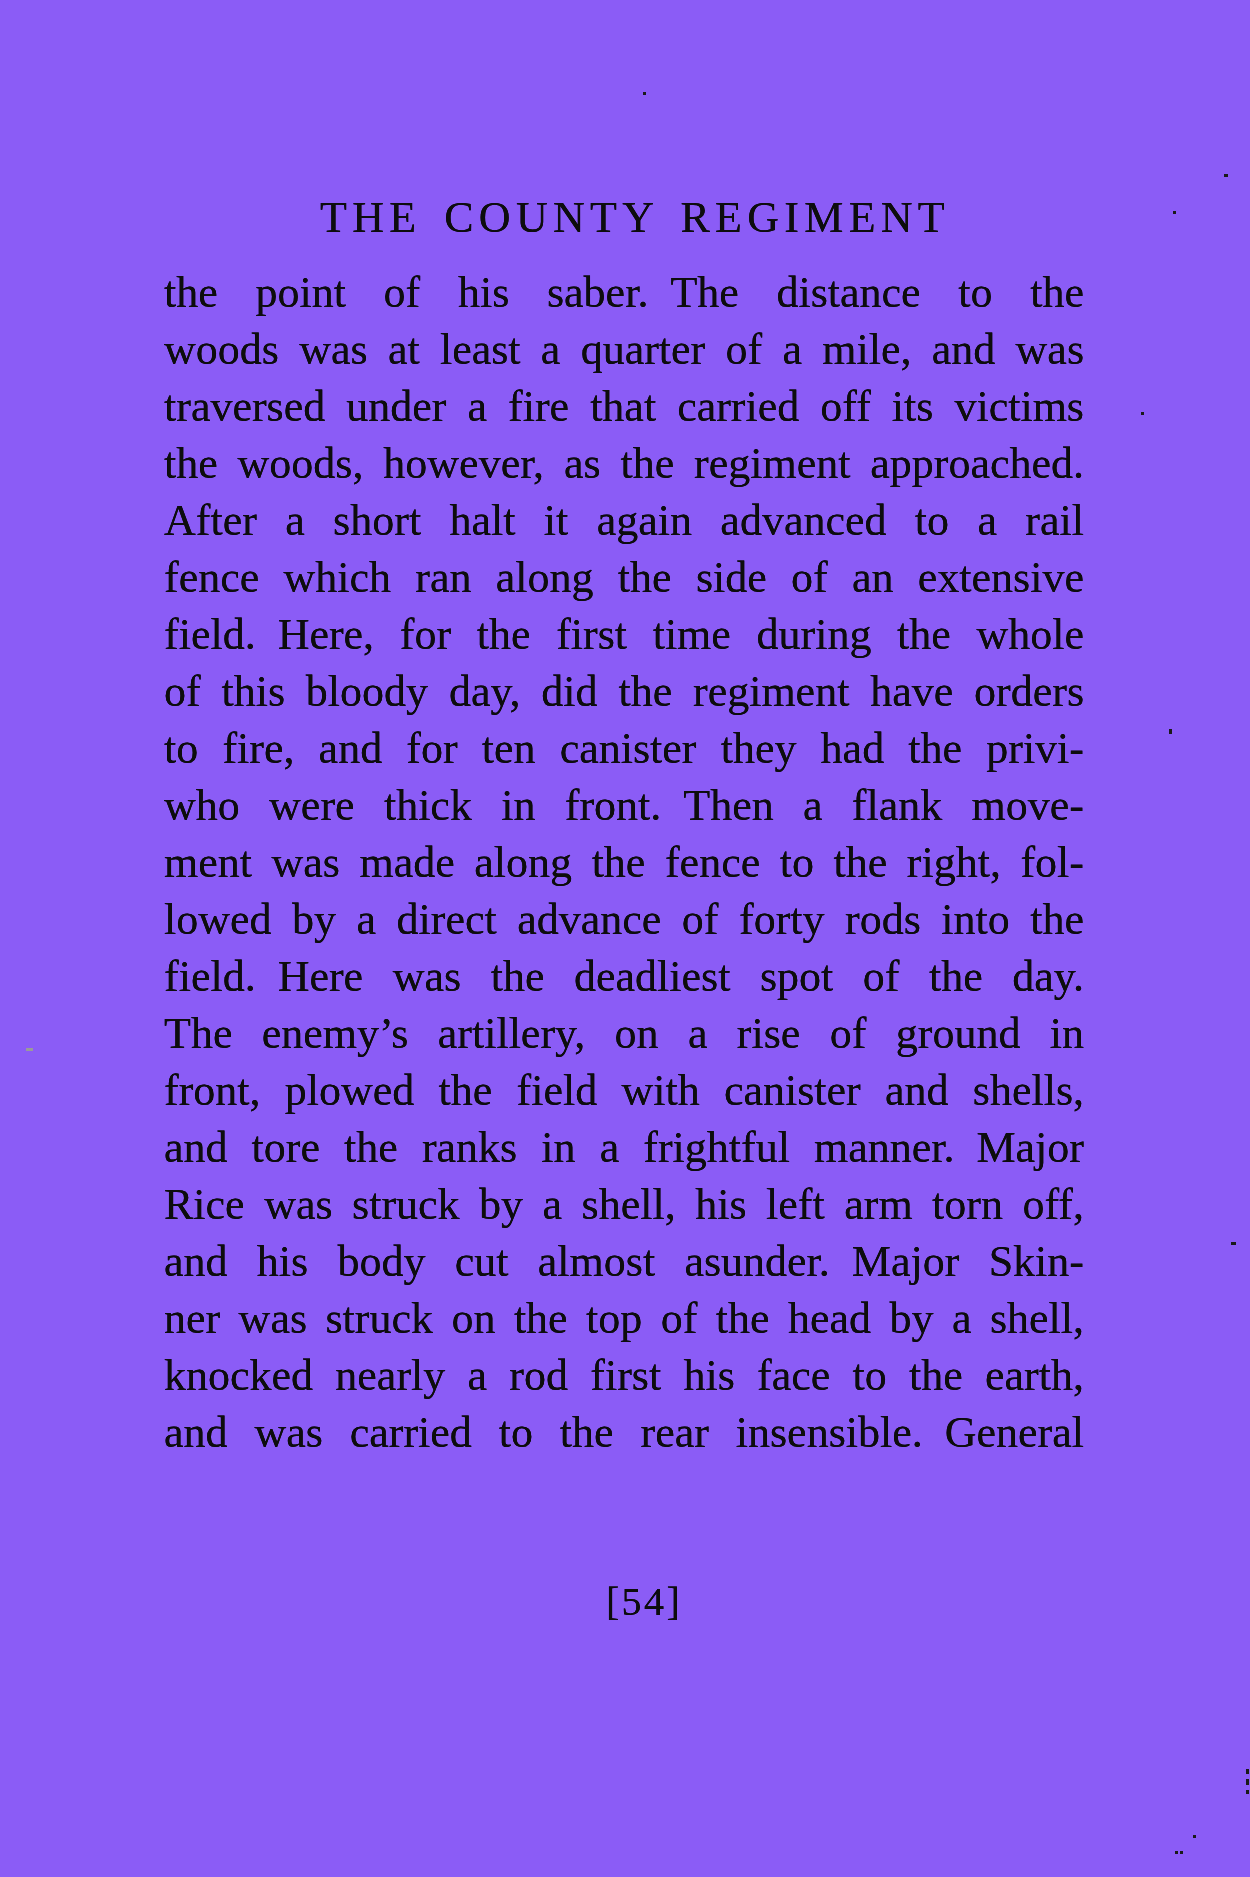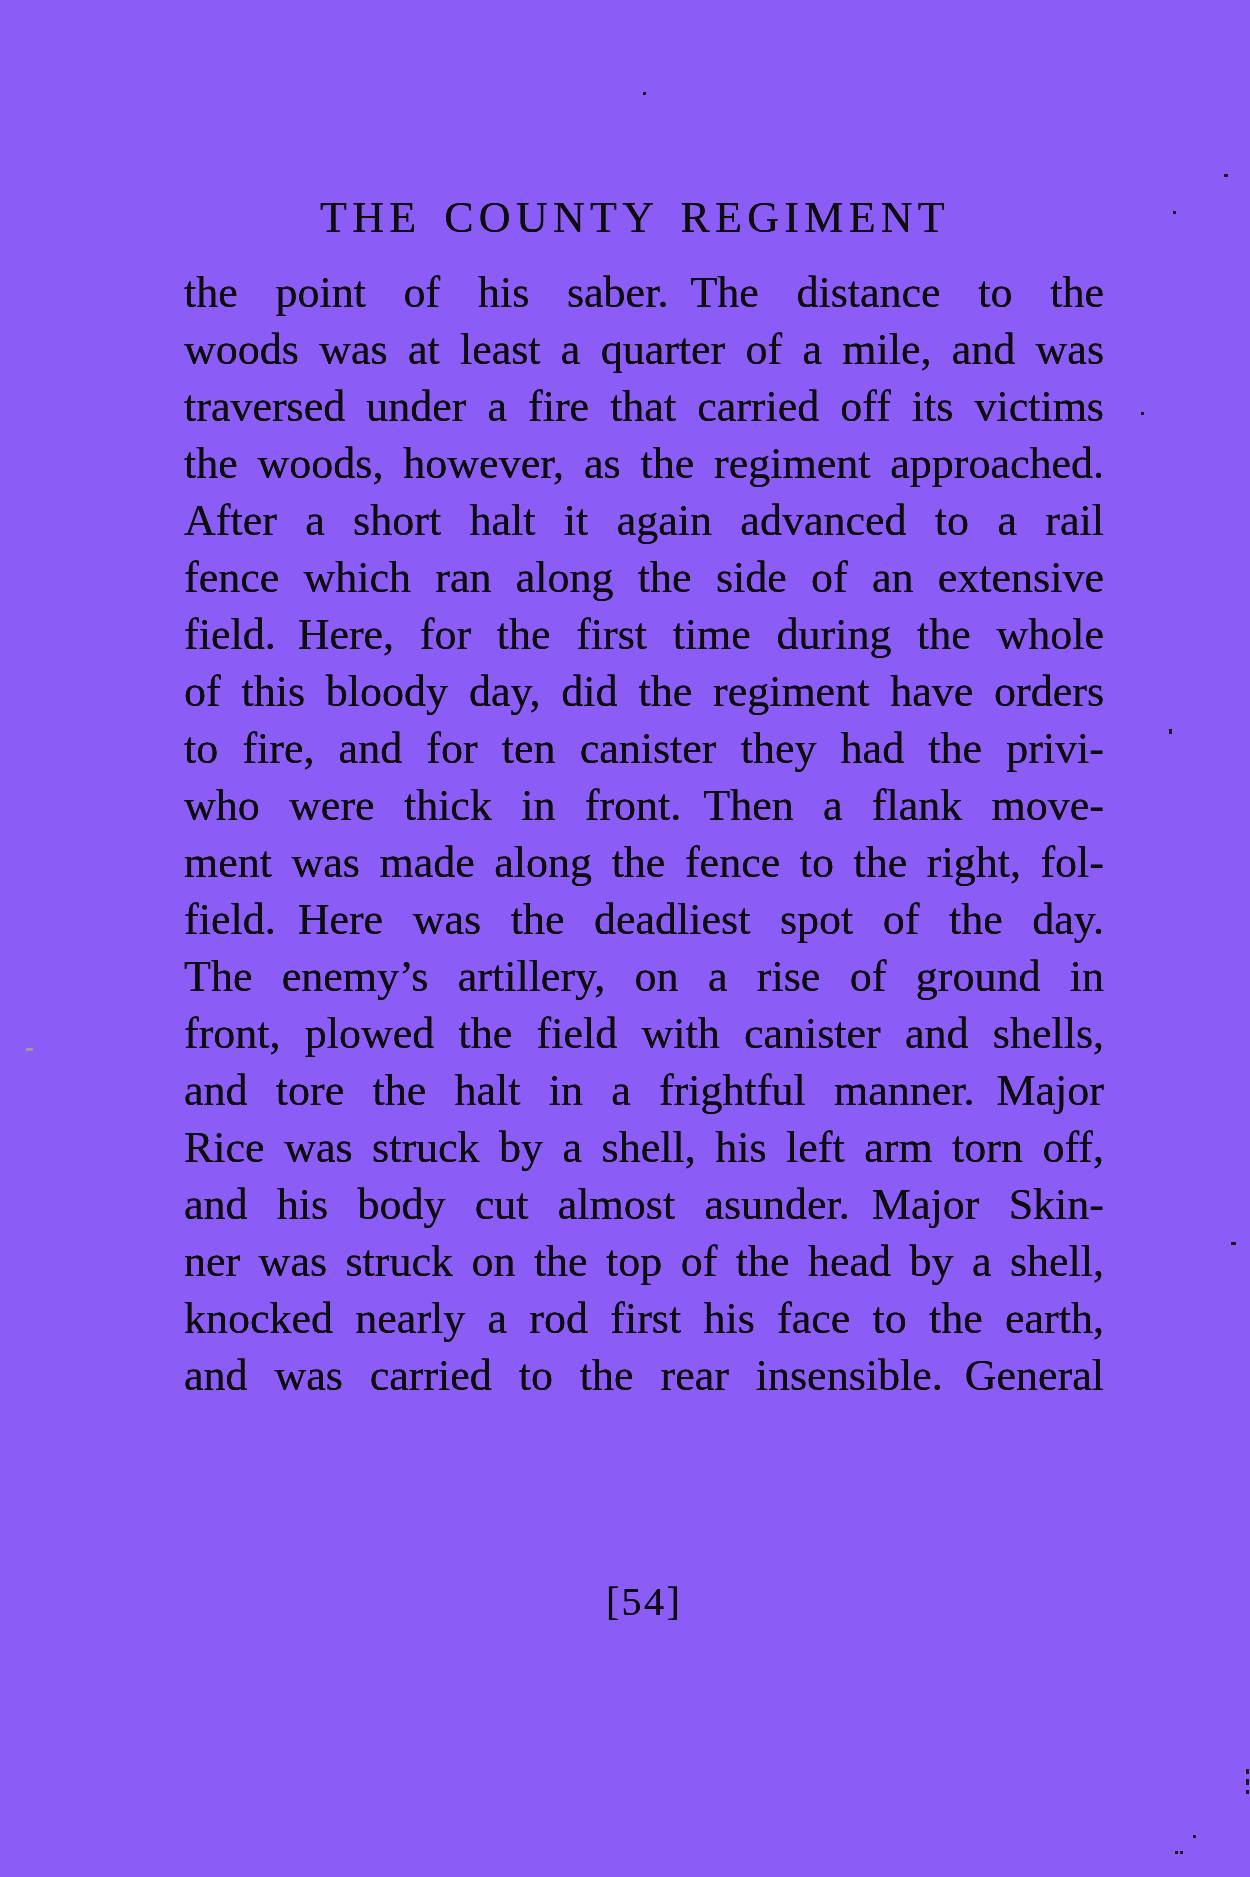--- a/index.html
+++ b/index.html
@@ -27,21 +27,21 @@
     width: 920px;
     text-align: center;
     font-size: 44px;
     letter-spacing: 0.12em;
     word-spacing: 0.15em;
     white-space: nowrap;
     text-shadow: 0 0 0.6px #000;
   }
   .body-text {
     position: absolute;
-    left: 184px;
+    left: 164px;
     top: 264px;
     width: 920px;
     font-size: 44px;
     line-height: 57px;
     text-shadow: 0 0 0.6px #000;
   }
   .body-text .line {
     height: 57px;
     text-align: justify;
     text-align-last: justify;
@@ -81,24 +81,25 @@
       <div class="line">woods was at least a quarter of a mile, and was</div>
       <div class="line">traversed under a fire that carried off its victims</div>
       <div class="line">the woods, however, as the regiment approached.</div>
       <div class="line">After a short halt it again advanced to a rail</div>
       <div class="line">fence which ran along the side of an extensive</div>
       <div class="line">field. Here, for the first time during the whole</div>
       <div class="line">of this bloody day, did the regiment have orders</div>
       <div class="line">to fire, and for ten canister they had the privi-</div>
       <div class="line">who were thick in front. Then a flank move-</div>
       <div class="line">ment was made along the fence to the right, fol-</div>
+      <div class="line">lowed by a direct advance of forty rods into the</div>
       <div class="line">field. Here was the deadliest spot of the day.</div>
       <div class="line">The enemy’s artillery, on a rise of ground in</div>
       <div class="line">front, plowed the field with canister and shells,</div>
-      <div class="line">and tore the halt in a frightful manner. Major</div>
+      <div class="line">and tore the ranks in a frightful manner. Major</div>
       <div class="line">Rice was struck by a shell, his left arm torn off,</div>
       <div class="line">and his body cut almost asunder. Major Skin-</div>
       <div class="line">ner was struck on the top of the head by a shell,</div>
       <div class="line">knocked nearly a rod first his face to the earth,</div>
       <div class="line">and was carried to the rear insensible. General</div>
     </div>
 
   <div class="folio">
     <span class="folio-inner">[54]</span>
   </div>

